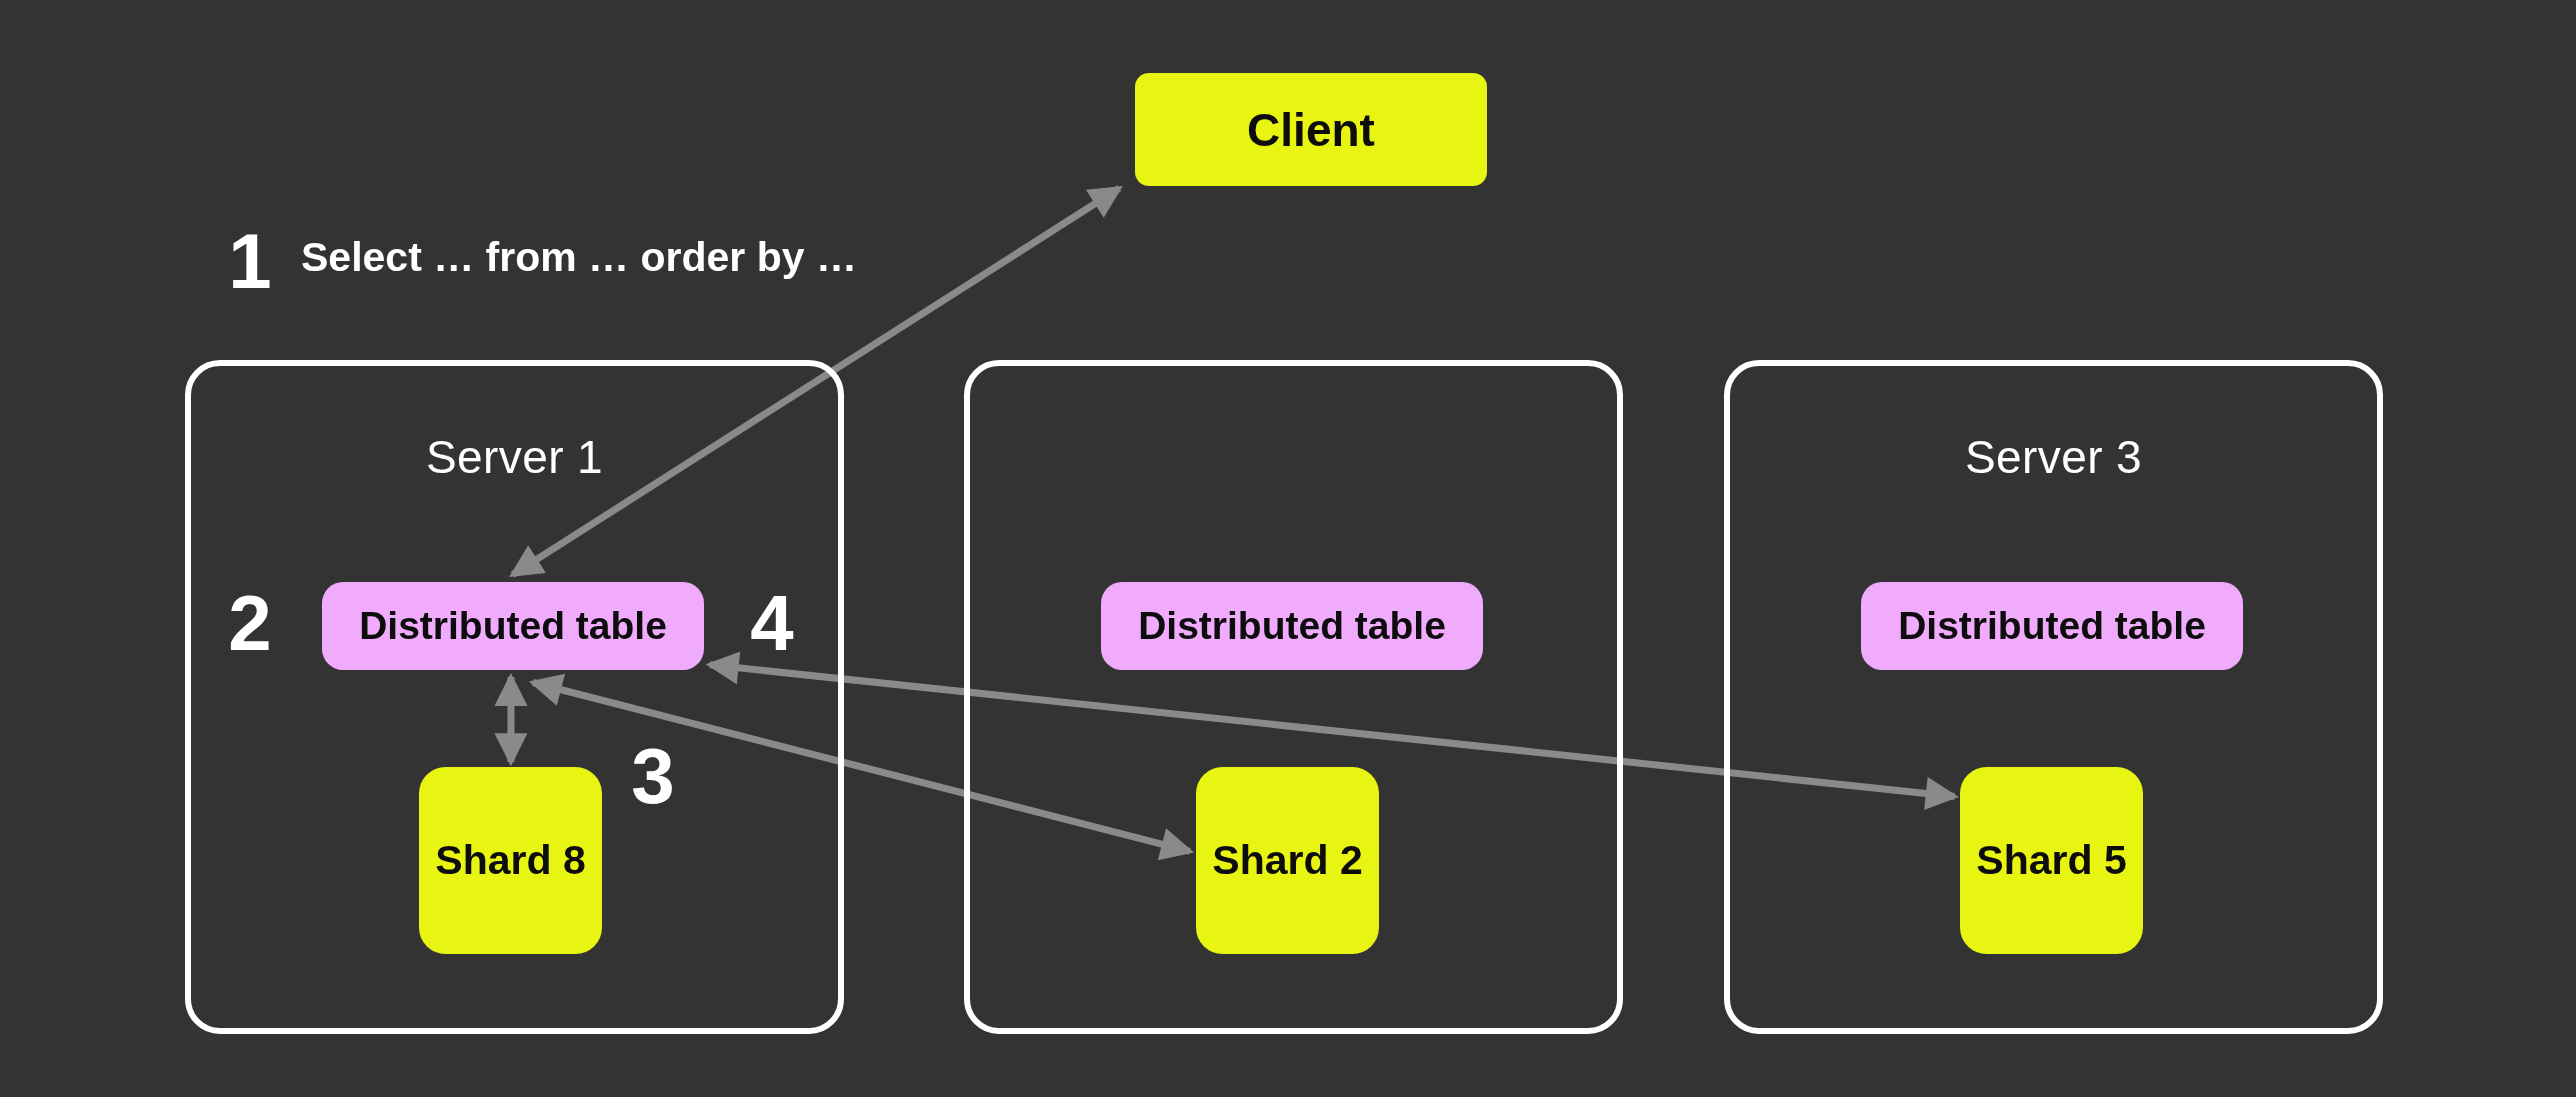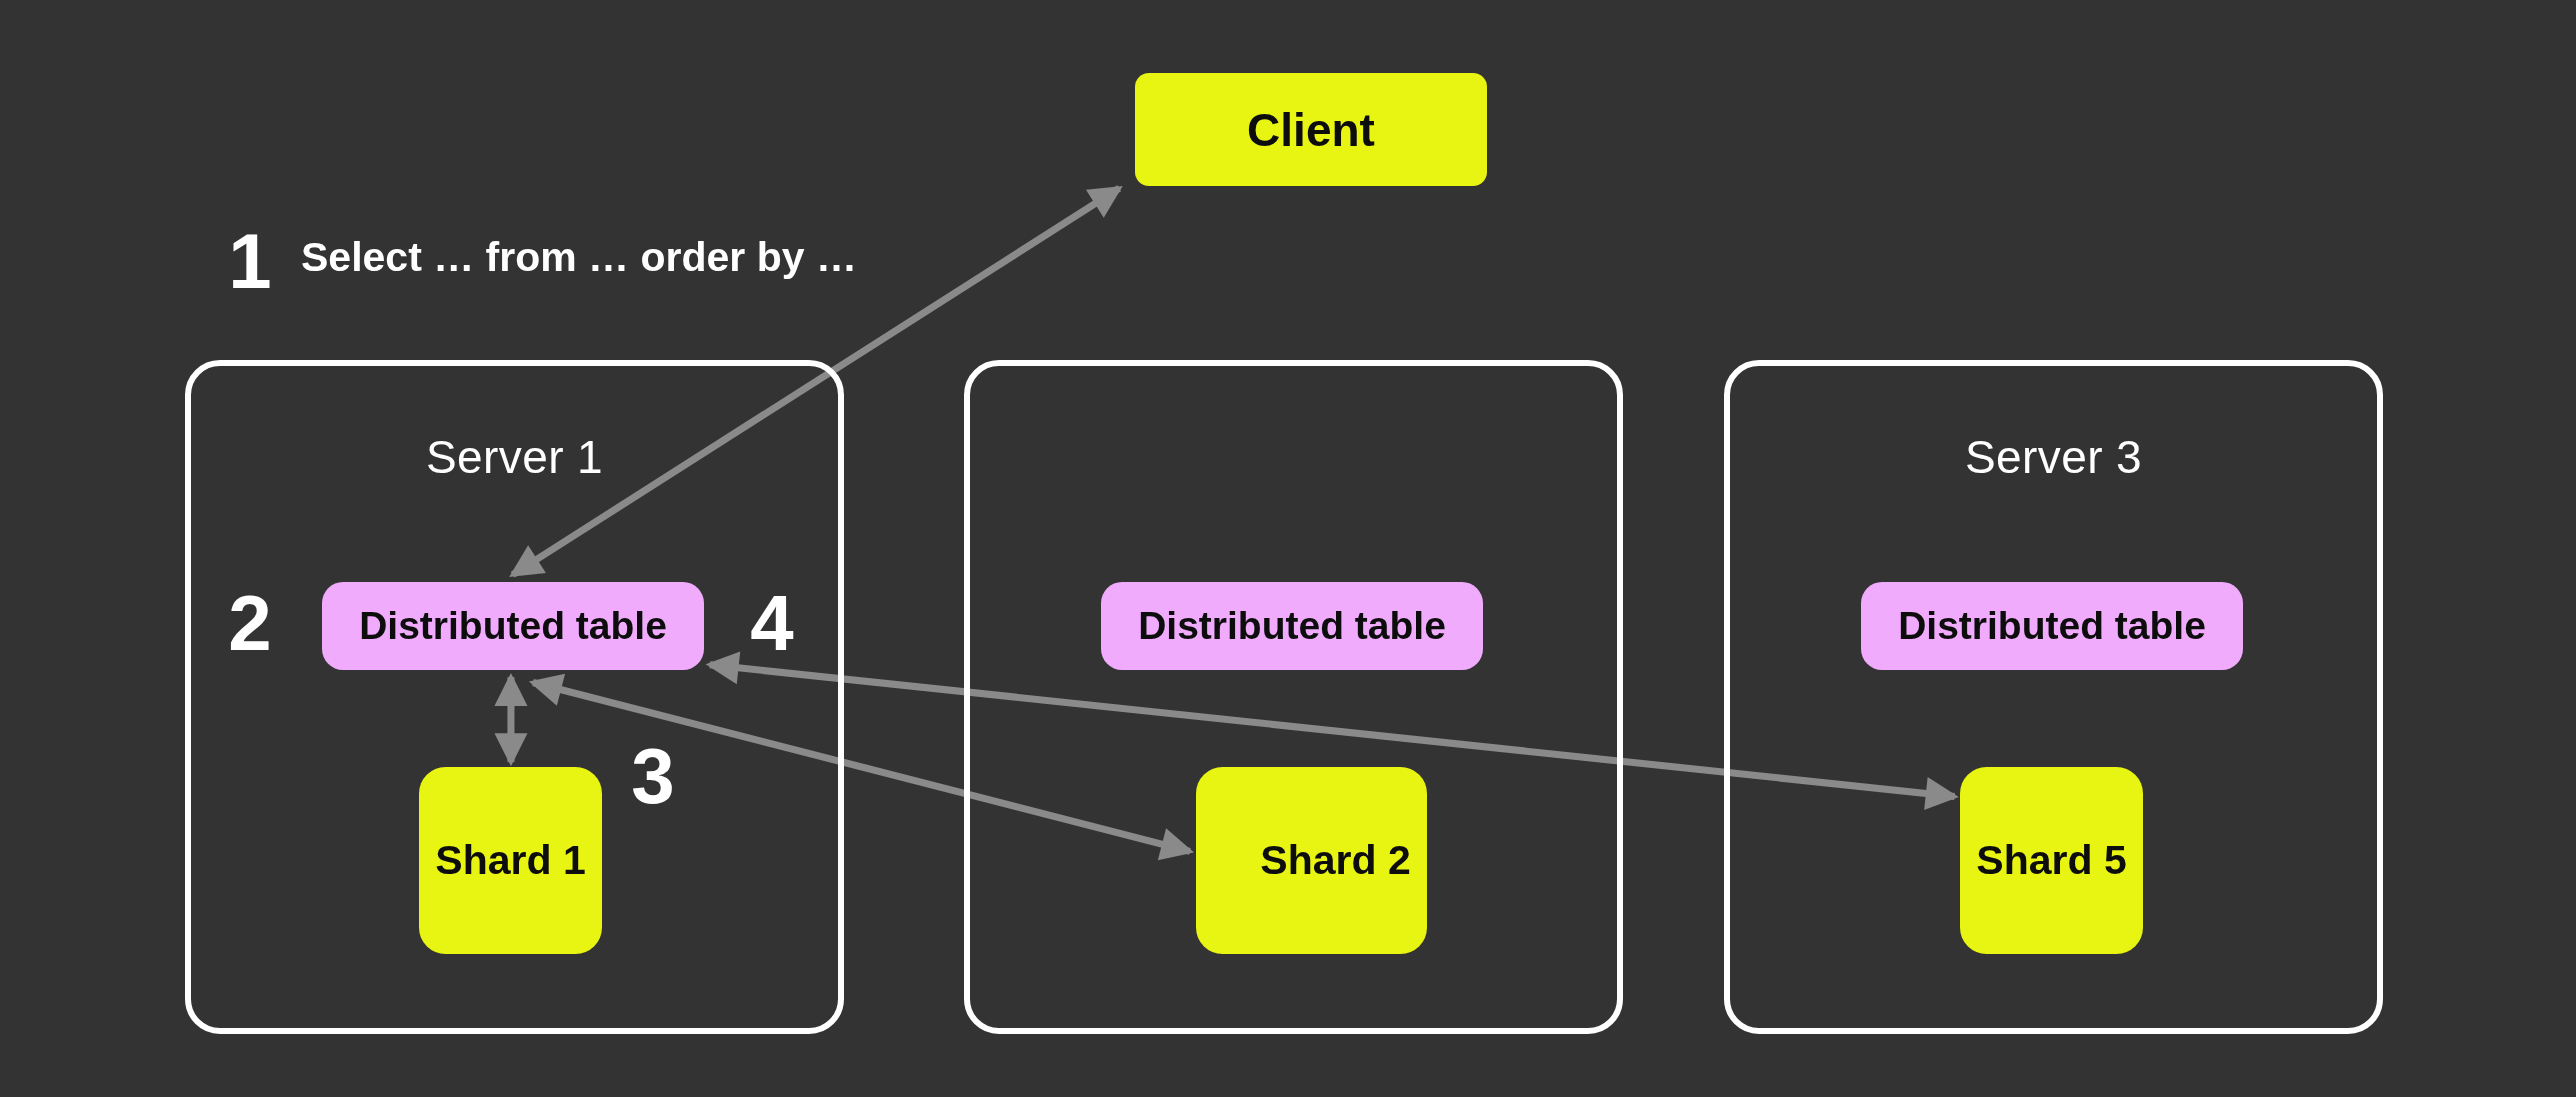--- a/index.html
+++ b/index.html
@@ -59,21 +59,21 @@
     position: absolute;
     top: 401px;
     width: 183px; height: 187px;
     background: #E8F412;
     border-radius: 26.5px;
     display: flex; align-items: center; justify-content: center;
     color: #0d0d0d;
     font-size: 41px; font-weight: 700;
   }
   .shard-1 { left: 228px; }
-  .shard-2 { left: 226px; padding-left: 48px; }
+  .shard-2 { left: 226px; }
   .shard-3 { left: 230px; }
   
   .step-num {
     position: absolute;
     color: #ffffff;
     font-size: 78px; font-weight: 700;
     line-height: 1;
     width: 88px;
     text-align: center;
   }
@@ -129,21 +129,21 @@
   <div class="step-num step-2-num">2</div>
   <div class="step-num step-4-num">4</div>
   <div class="step-num step-3-num">3</div>
 
   <div class="server-box server-1">
     <div class="server-title">Server 1</div>
     <div class="dt-box">
       <span>Distributed table</span>
     </div>
     <div class="shard-box shard-1">
-      <span>Shard 1</span>
+      <span>Shard 8</span>
     </div>
   </div>
 
   <div class="server-box server-2">
     <div class="dt-box">
       <span>Distributed table</span>
     </div>
     <div class="shard-box shard-2">
       <span>Shard 2</span>
     </div>

